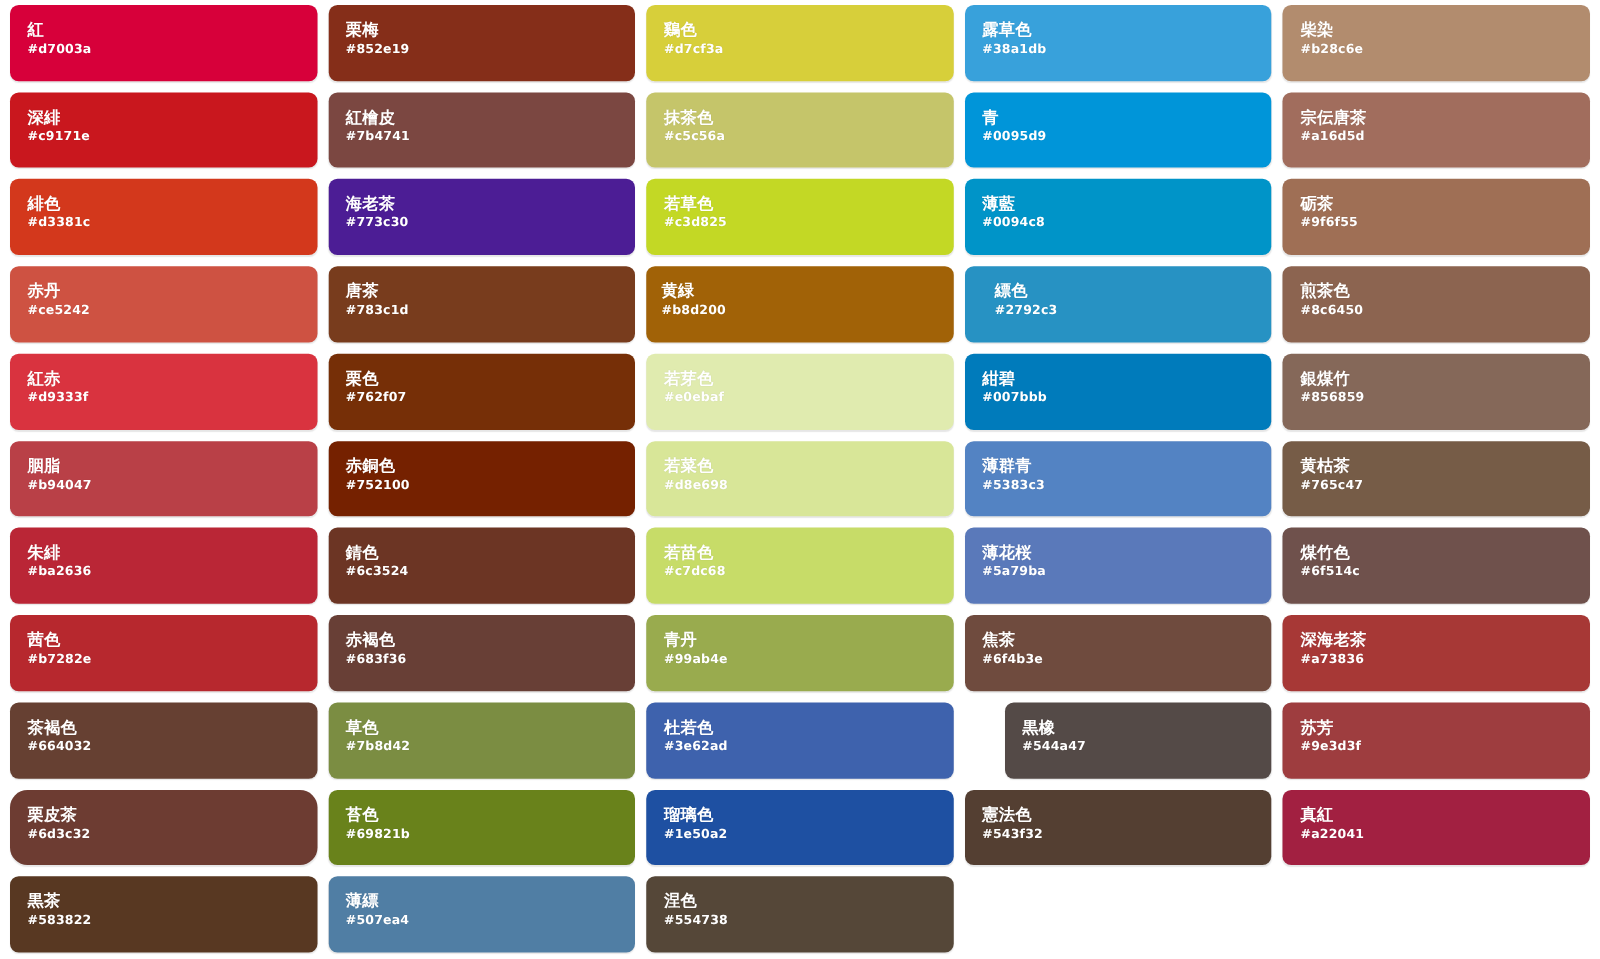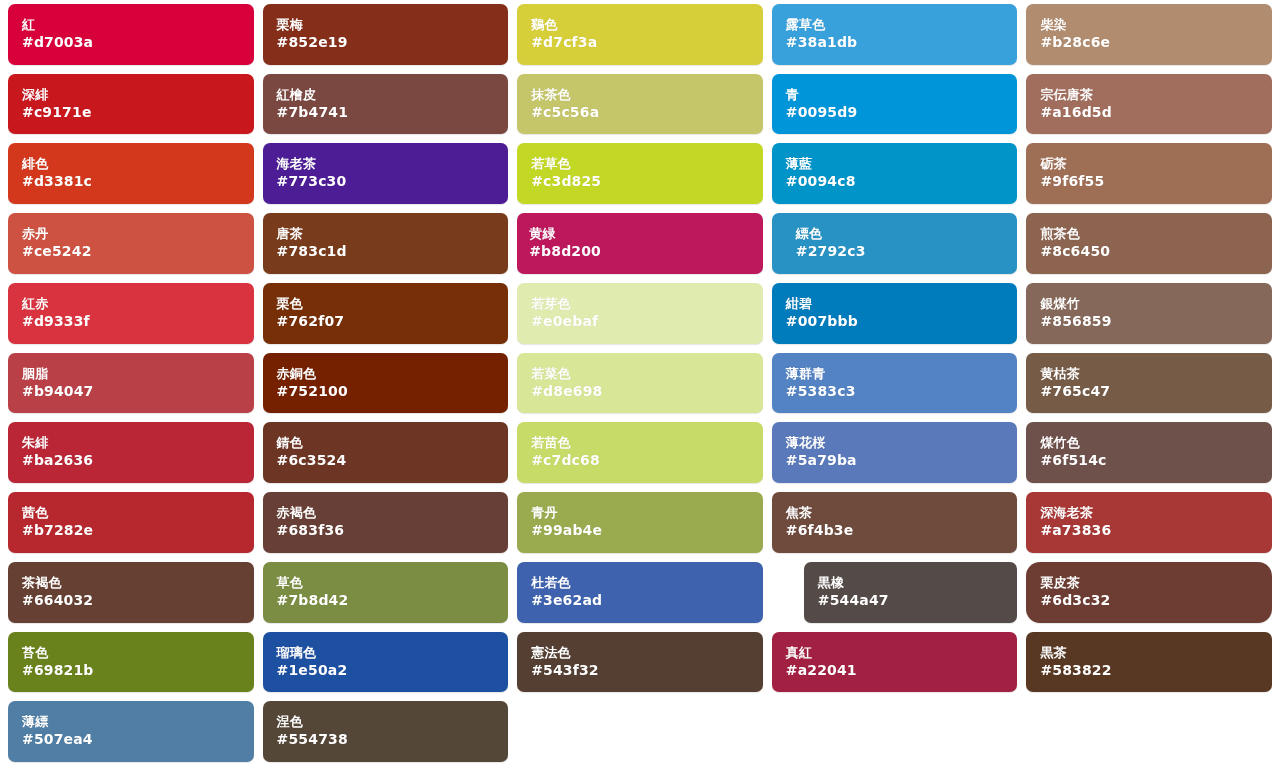--- a/index.html
+++ b/index.html
@@ -42,21 +42,21 @@
     font-weight: 600;
     letter-spacing: 0.2px;
     white-space: nowrap;
     margin-bottom: 4px;
     text-shadow: 0 0 1px rgba(0,0,0,0.12);
   }
 
   .swatch-hex {
     display: block;
     color: #ffffff;
-    font-size: 14px;
+    font-size: 10px;
     font-weight: 600;
     letter-spacing: 0.15px;
     white-space: nowrap;
     font-family: "DejaVu Sans", "Liberation Sans", sans-serif;
     text-shadow: 0 0 1px rgba(0,0,0,0.12);
   }
 </style>
 </head>
 <body>
 
@@ -122,21 +122,21 @@
       <span class="swatch-hex">#9f6f55</span>
     </div>
     <div class="swatch-card" style="background: rgb(206, 82, 66);">
       <span class="swatch-name">赤丹</span>
       <span class="swatch-hex">#ce5242</span>
     </div>
     <div class="swatch-card" style="background: rgb(120, 60, 29);">
       <span class="swatch-name">唐茶</span>
       <span class="swatch-hex">#783c1d</span>
     </div>
-    <div class="swatch-card" style="background: #be185d; padding-left: 12px;">
+    <div class="swatch-card" style="background: #a16207; padding-left: 12px;">
       <span class="swatch-name">黄緑</span>
       <span class="swatch-hex">#b8d200</span>
     </div>
     <div class="swatch-card" style="background: rgb(39, 146, 195); padding-left: 24px;">
       <span class="swatch-name">縹色</span>
       <span class="swatch-hex">#2792c3</span>
     </div>
     <div class="swatch-card" style="background: rgb(140, 100, 80);">
       <span class="swatch-name">煎茶色</span>
       <span class="swatch-hex">#8c6450</span>
@@ -230,20 +230,24 @@
       <span class="swatch-hex">#7b8d42</span>
     </div>
     <div class="swatch-card" style="background: rgb(62, 98, 173);">
       <span class="swatch-name">杜若色</span>
       <span class="swatch-hex">#3e62ad</span>
     </div>
     <div class="swatch-card" style="background: rgb(84, 74, 71); margin-left: 32px;">
       <span class="swatch-name">黒橡</span>
       <span class="swatch-hex">#544a47</span>
     </div>
+    <div class="swatch-card" style="background: rgb(158, 61, 63);">
+      <span class="swatch-name">苏芳</span>
+      <span class="swatch-hex">#9e3d3f</span>
+    </div>
     <div class="swatch-card" style="background: rgb(109, 60, 50); border-radius: 14px;">
       <span class="swatch-name">栗皮茶</span>
       <span class="swatch-hex">#6d3c32</span>
     </div>
     <div class="swatch-card" style="background: rgb(105, 130, 27);">
       <span class="swatch-name">苔色</span>
       <span class="swatch-hex">#69821b</span>
     </div>
     <div class="swatch-card" style="background: rgb(30, 80, 162);">
       <span class="swatch-name">瑠璃色</span>

